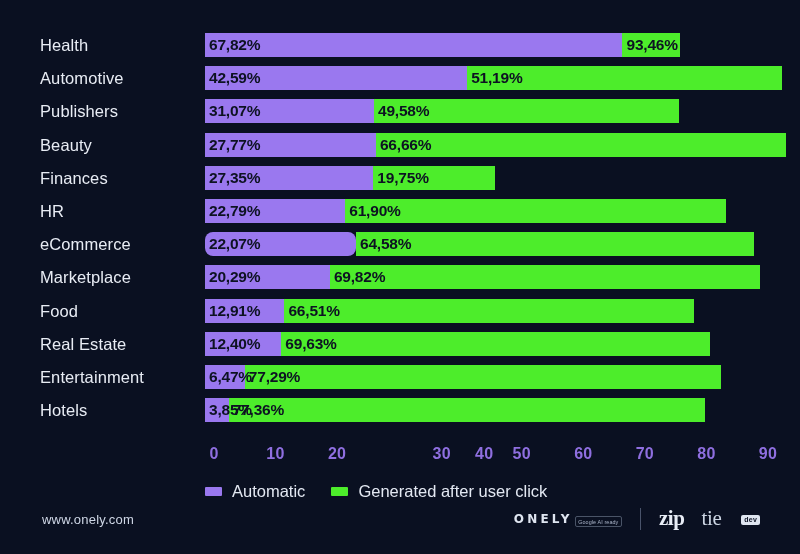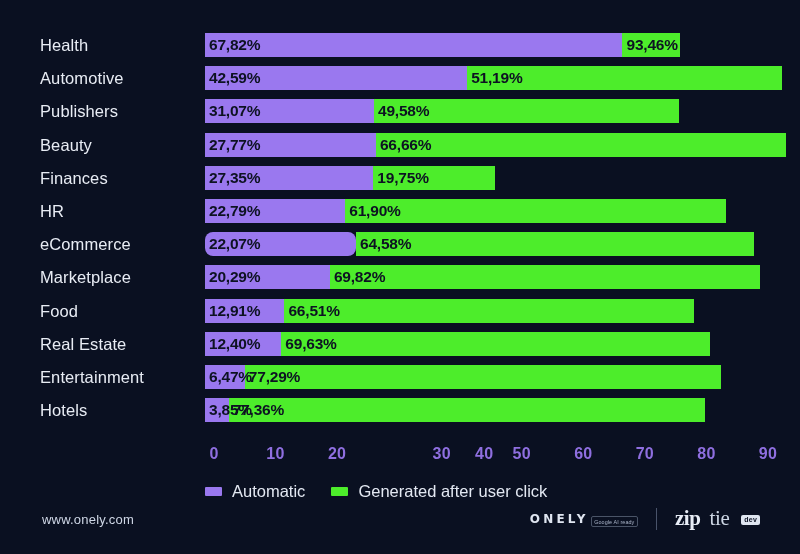--- a/index.html
+++ b/index.html
@@ -159,21 +159,21 @@
     transform: translateY(3px);
   }
   .brand-divider {
     width: 1px;
     height: 22px;
     background: #49536a;
   }
   .brand-ziptie {
     display: flex;
     align-items: baseline;
-    gap: 12px;
+    gap: 20px;
   }
   .zip-a {
     color: #e8edf6;
     font-size: 21px;
     font-weight: 700;
     font-family: "Liberation Serif", serif;
     letter-spacing: -0.4px;
   }
   .zip-b {
     color: #cdd6e4;

